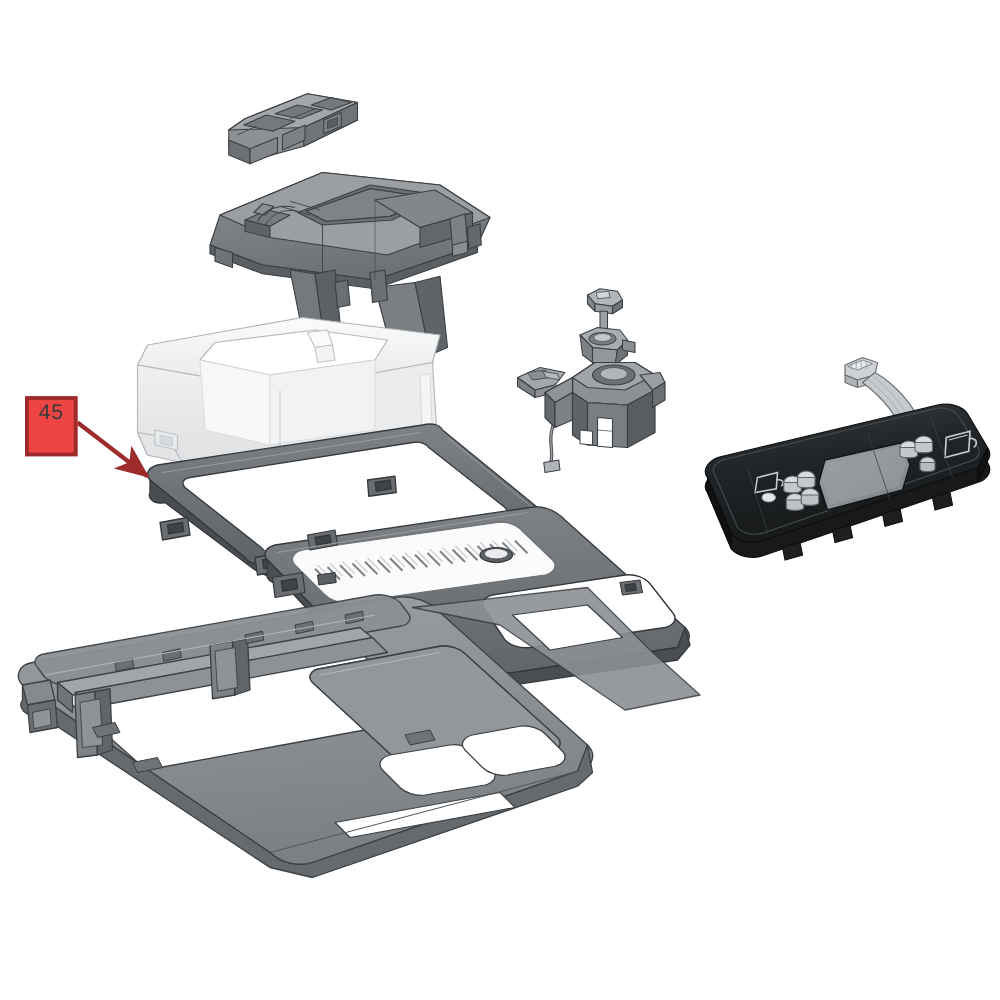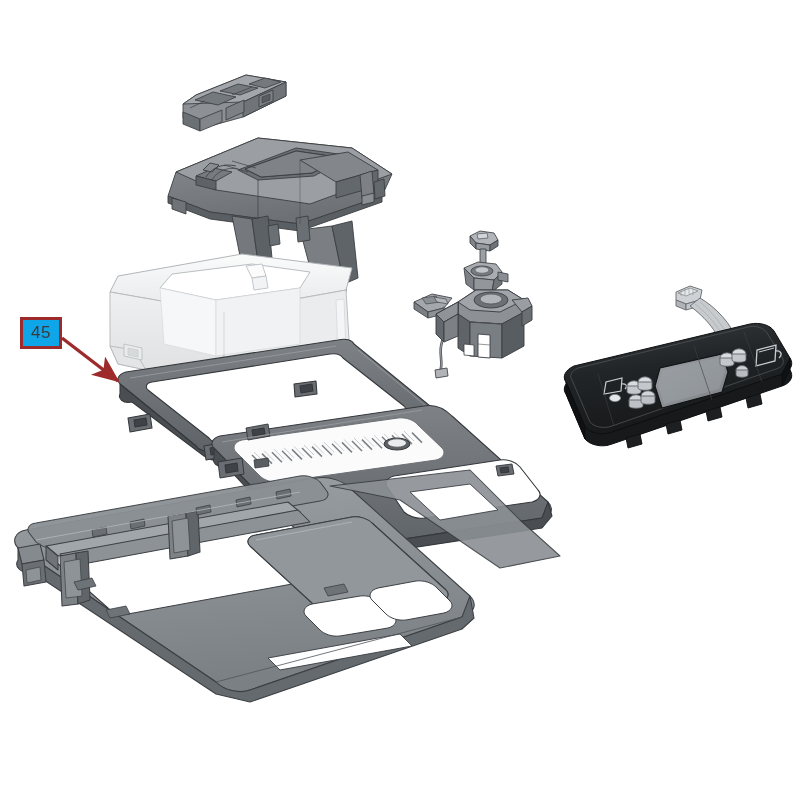--- a/index.html
+++ b/index.html
@@ -23,26 +23,26 @@
     left: 0;
     top: 0;
     width: 800px;
     height: 800px;
   }
   .callout-box {
     position: absolute;
     left: 20px;
     top: 317px;
     width: 42px;
-    height: 32px;
+    height: 48px;
     box-sizing: border-box;
     border: 3px solid #9d2b2b;
-    background: #0ea5e9;
+    background: #ef4444;
     display: flex;
-    align-items: center;
+    align-items: flex-start;
     justify-content: center;
     font-family: "Liberation Sans", sans-serif;
     font-size: 17px;
     color: #3a3a3a;
     letter-spacing: 0.5px;
     z-index: 30;
   }
 </style>
 </head>
 <body>

